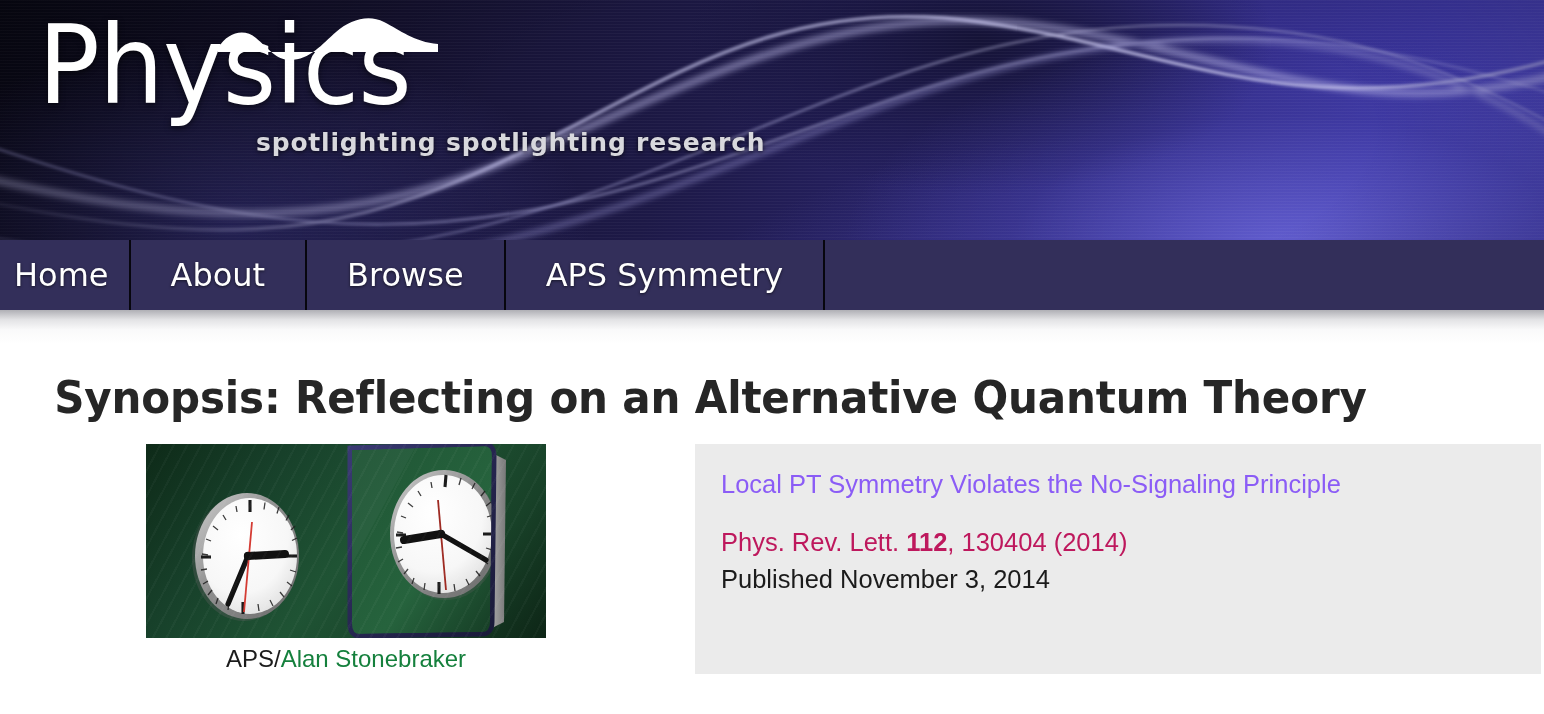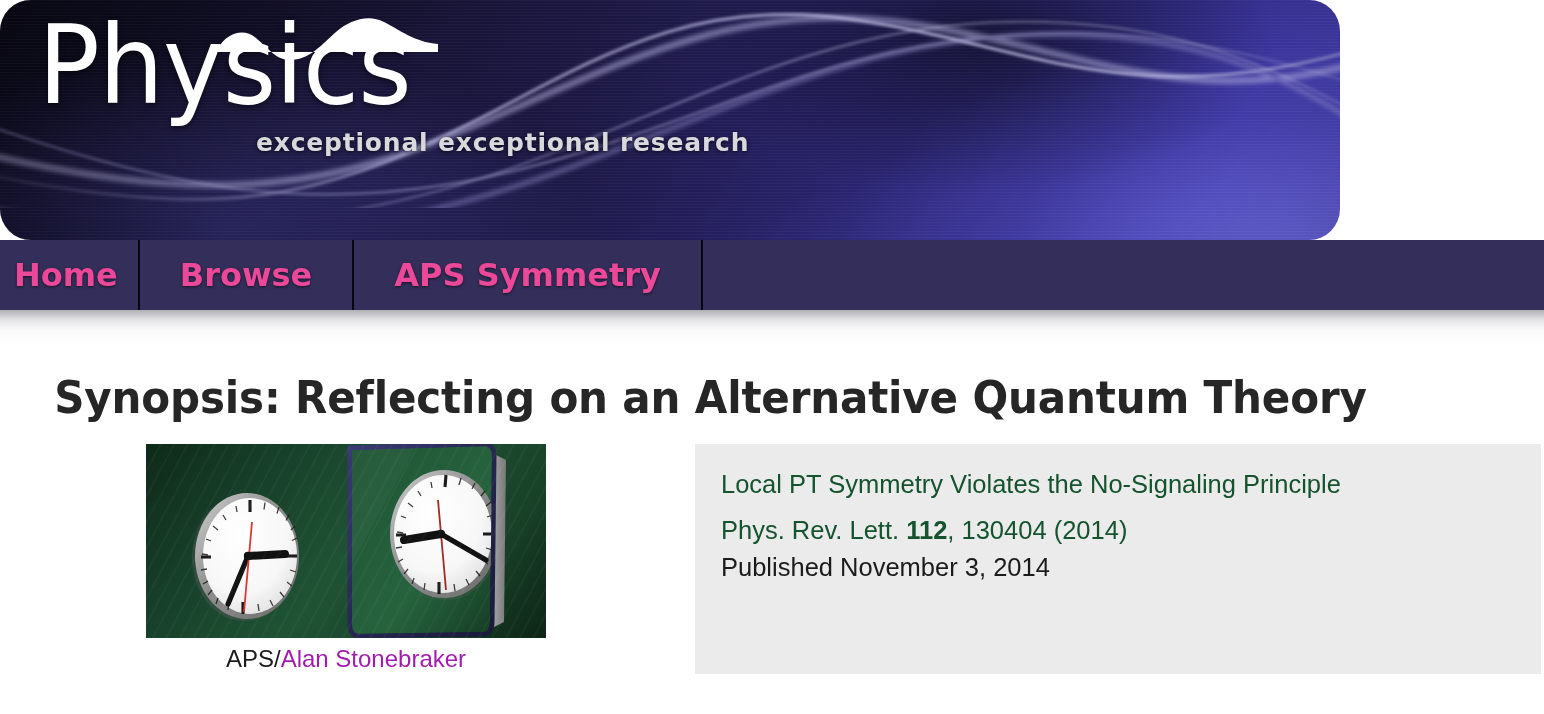--- a/index.html
+++ b/index.html
@@ -12,30 +12,29 @@
     width: 1544px;
     height: 714px;
     overflow: hidden;
     font-family: "Liberation Sans", sans-serif;
     -webkit-font-smoothing: antialiased;
   }
 
   
   .banner {
     position: relative;
-    width: 1340px;
+    width: 1544px;
     height: 240px;
     overflow: hidden;
     background:
       radial-gradient(ellipse 620px 300px at 1290px 250px, rgba(108,104,220,0.78) 0%, rgba(70,66,170,0.30) 45%, rgba(0,0,0,0) 72%),
       radial-gradient(ellipse 420px 220px at 980px 40px, rgba(20,18,52,0.95) 0%, rgba(20,18,52,0.0) 70%),
       radial-gradient(ellipse 700px 420px at 1100px 430px, rgba(90,86,205,0.55) 0%, rgba(0,0,0,0) 70%),
       radial-gradient(ellipse 500px 260px at 230px 230px, rgba(64,60,150,0.55) 0%, rgba(0,0,0,0) 72%),
       linear-gradient(120deg, #0a0918 0%, #13102c 22%, #1d1947 46%, #2a2470 66%, #3b35a0 86%, #4a44b8 100%);
-    border-radius: 31px;
   }
   .banner-scan {
     position: absolute; inset: 0;
     background: repeating-linear-gradient(to bottom,
         rgba(255,255,255,0.035) 0px, rgba(255,255,255,0.035) 1px,
         rgba(0,0,0,0.0) 1px, rgba(0,0,0,0.0) 3px);
     pointer-events: none;
   }
   .banner-waves {
     position: absolute; inset: 0;
@@ -95,24 +94,24 @@
     display: flex;
     align-items: stretch;
     box-sizing: border-box;
   }
   .nav-item {
     position: relative;
     display: flex;
     align-items: center;
     justify-content: center;
     padding: 0 40px;
-    color: #ec4899;
+    color: #ffffff;
     font-family: "DejaVu Sans", sans-serif;
     font-size: 32px;
-    font-weight: 700;
+    font-weight: 400;
     letter-spacing: 0px;
     white-space: nowrap;
     border-right: 2px solid #07060e;
     cursor: pointer;
     text-shadow: 0 1px 3px rgba(0,0,0,0.6);
   }
   .nav-item:first-child { padding-left: 14px; padding-right: 20px; }
   .nav-filler { flex: 1 1 auto; }
 
   .nav-shadow {
@@ -172,45 +171,45 @@
         rgba(255,255,255,0) 2px, rgba(255,255,255,0) 12px);
   }
   .figure-caption {
     margin-top: 6px;
     text-align: center;
     font-family: "Liberation Sans", sans-serif;
     font-size: 24px;
     line-height: 30px;
     color: #1b1b1b;
   }
-  .caption-credit { color: #a21caf; text-align: right; }
+  .caption-credit { color: #15803d; text-align: right; }
 
   .infobox {
     position: relative;
     margin-left: 149px;
     flex: 1 1 auto;
     align-self: stretch;
     background: #ebebeb;
     min-height: 213px;
     padding: 22px 22px 22px 26px;
     box-sizing: border-box;
   }
   .ib-line {
     font-family: "Liberation Sans", sans-serif;
     font-size: 25.5px;
     line-height: 37px;
     color: #1b1b1b;
     white-space: nowrap;
   }
   .ib-title {
-    color: #14532d;
+    color: #8b5cf6;
     cursor: pointer;
-    margin-bottom: 9px;
-  }
-  .ib-cite { color: #14532d; }
+    margin-bottom: 21px;
+  }
+  .ib-cite { color: #be185d; }
   .ib-cite b { font-weight: bold; }
 </style>
 </head>
 <body>
 
 <div class="banner">
   <svg class="banner-waves" viewBox="0 0 1544 240" preserveAspectRatio="none">
     <defs>
       <linearGradient id="wg1" x1="0" y1="0" x2="1" y2="0">
         <stop offset="0%" stop-color="#b9b6e8" stop-opacity="0.10"></stop>
@@ -249,25 +248,26 @@
   <div class="banner-scan"></div>
   <div class="banner-vignette"></div>
 
   <div class="logo-block">
     <div class="logo-word">Physics</div>
     <svg class="logo-wave" viewBox="0 0 220 46">
       <path d="M 0 30 C 10 14, 26 10, 38 20 C 50 30, 58 42, 72 42 C 92 42, 104 26, 118 14 C 132 2, 150 -4, 166 4 C 182 12, 196 24, 220 26 L 220 34 L 0 34 Z" fill="#ffffff"></path>
     </svg>
   </div>
 
-  <div class="tagline">exceptional exceptional research</div>
+  <div class="tagline">spotlighting spotlighting research</div>
 </div>
 
 <nav class="navbar">
   <div class="nav-item">Home</div>
+  <div class="nav-item">About</div>
   <div class="nav-item">Browse</div>
   <div class="nav-item">APS Symmetry</div>
   <div class="nav-filler"></div>
 </nav>
 <div class="nav-shadow"></div>
 
 <div class="content">
 
   <h1 class="page-title">Synopsis: Reflecting on an Alternative Quantum Theory</h1>
 

